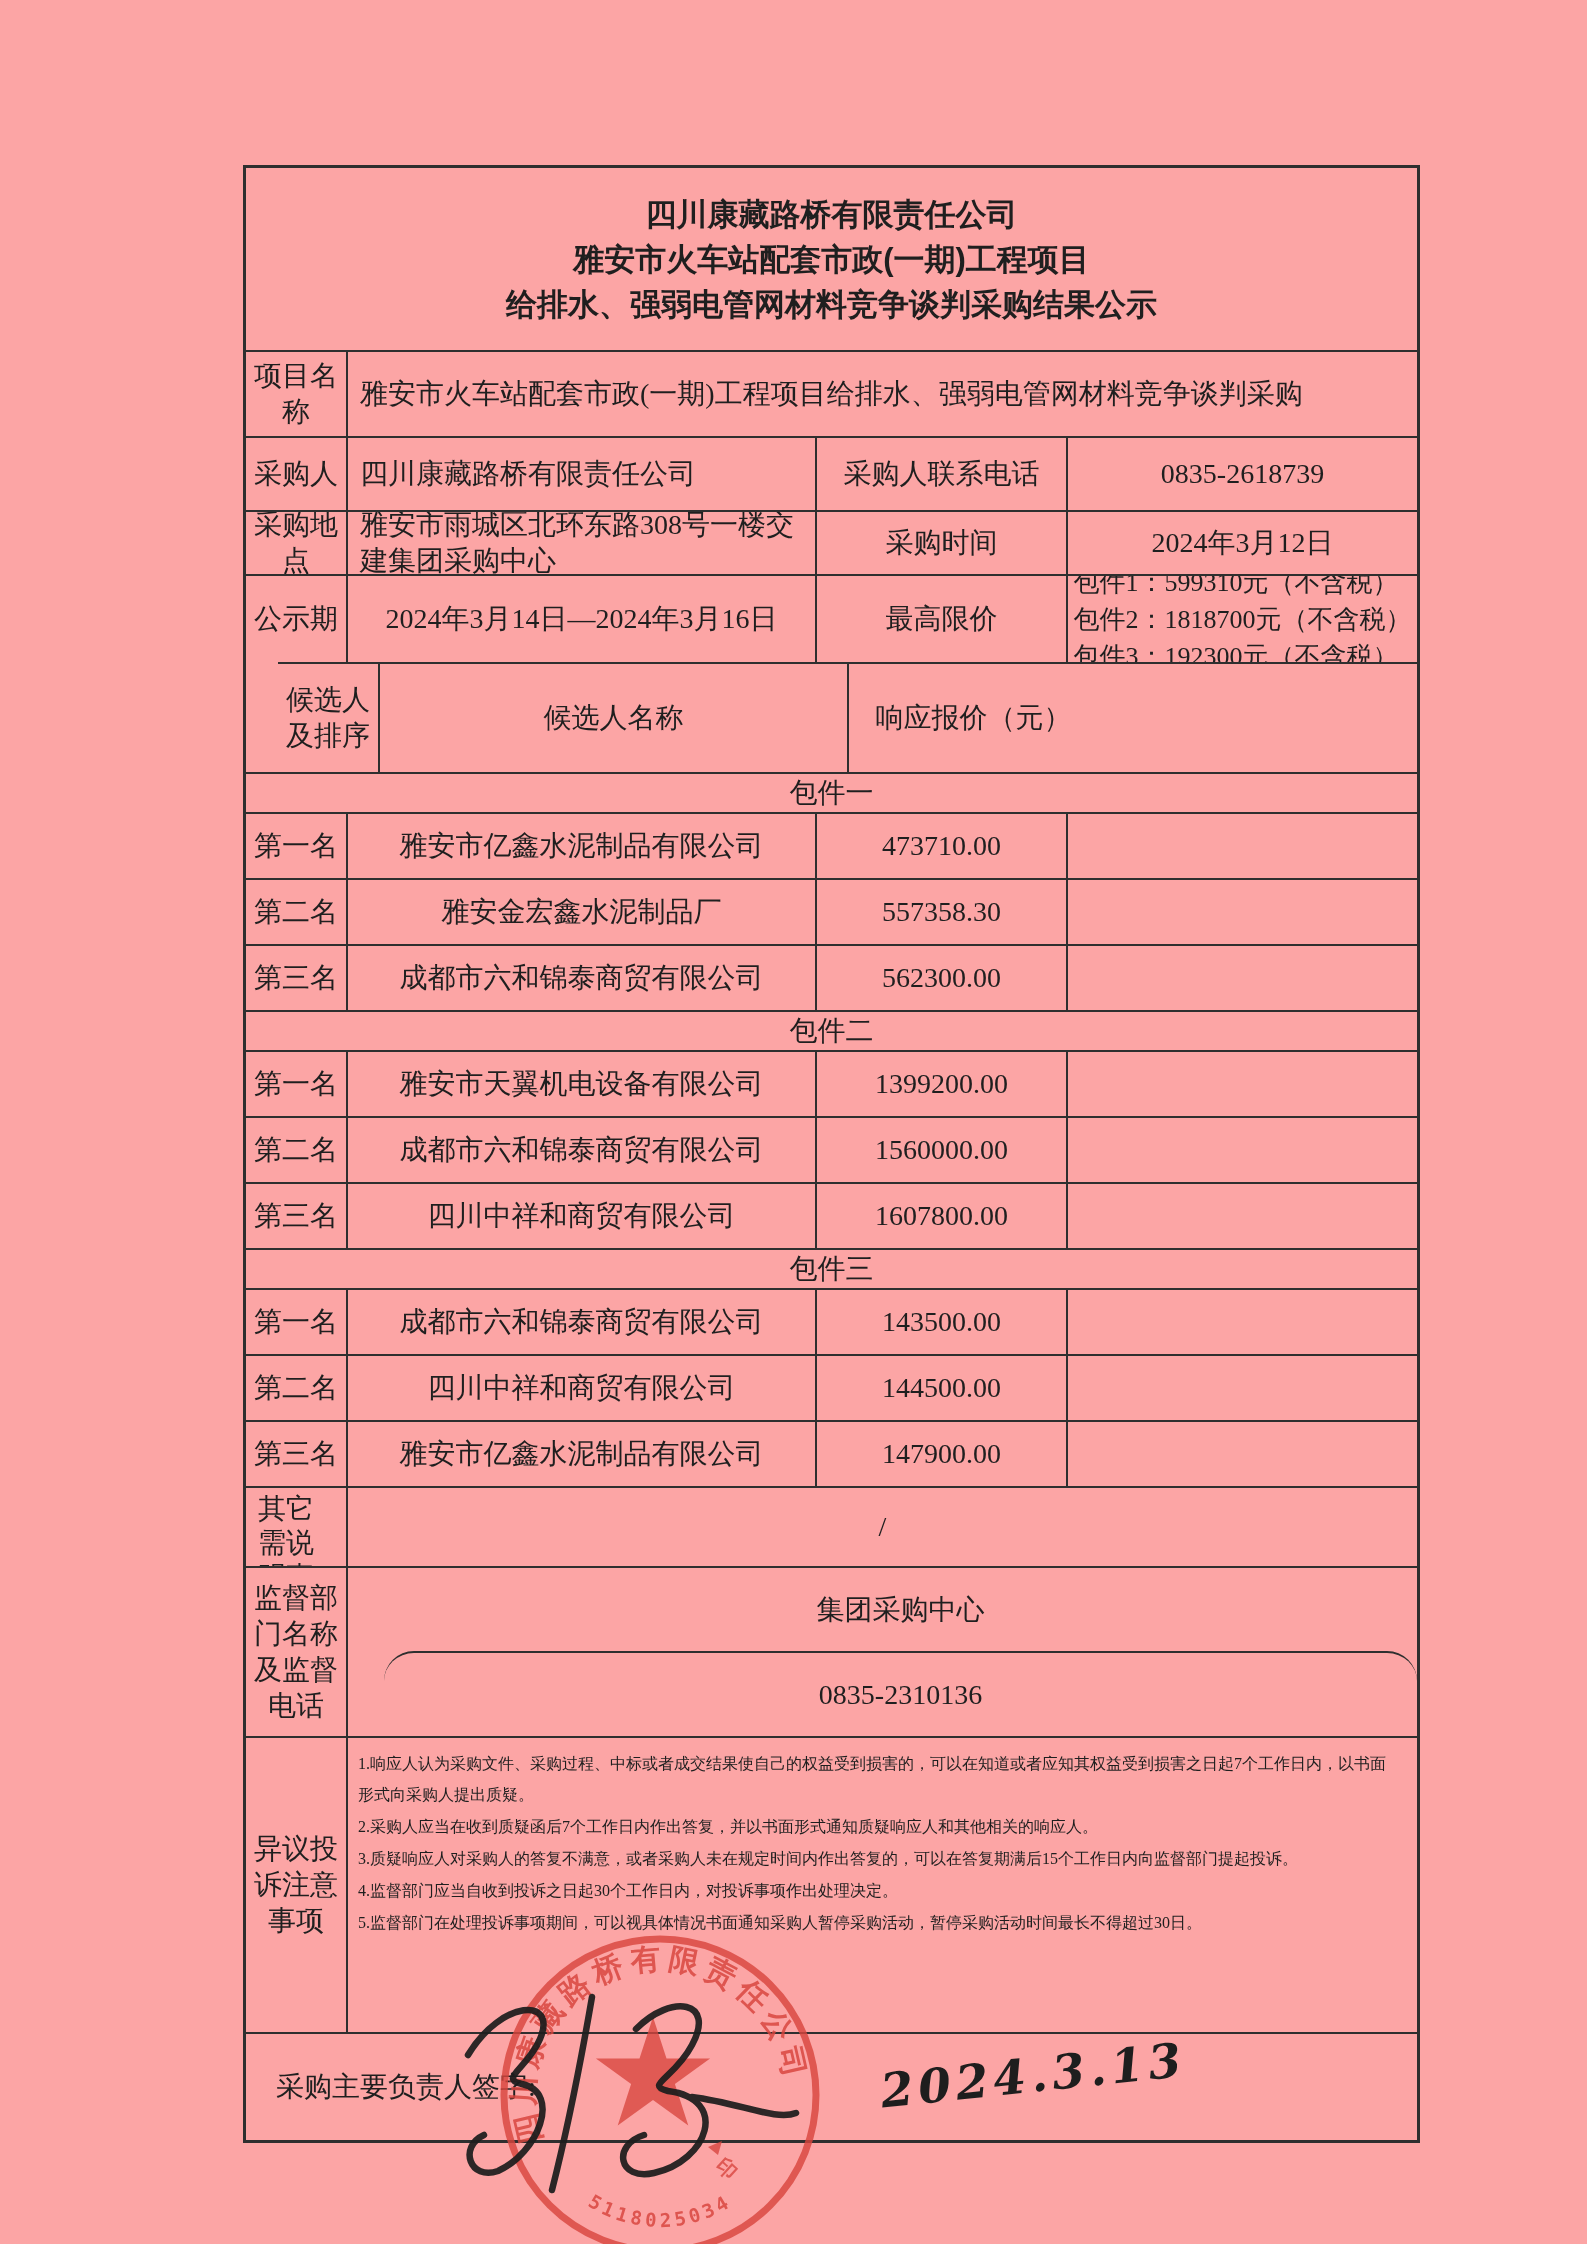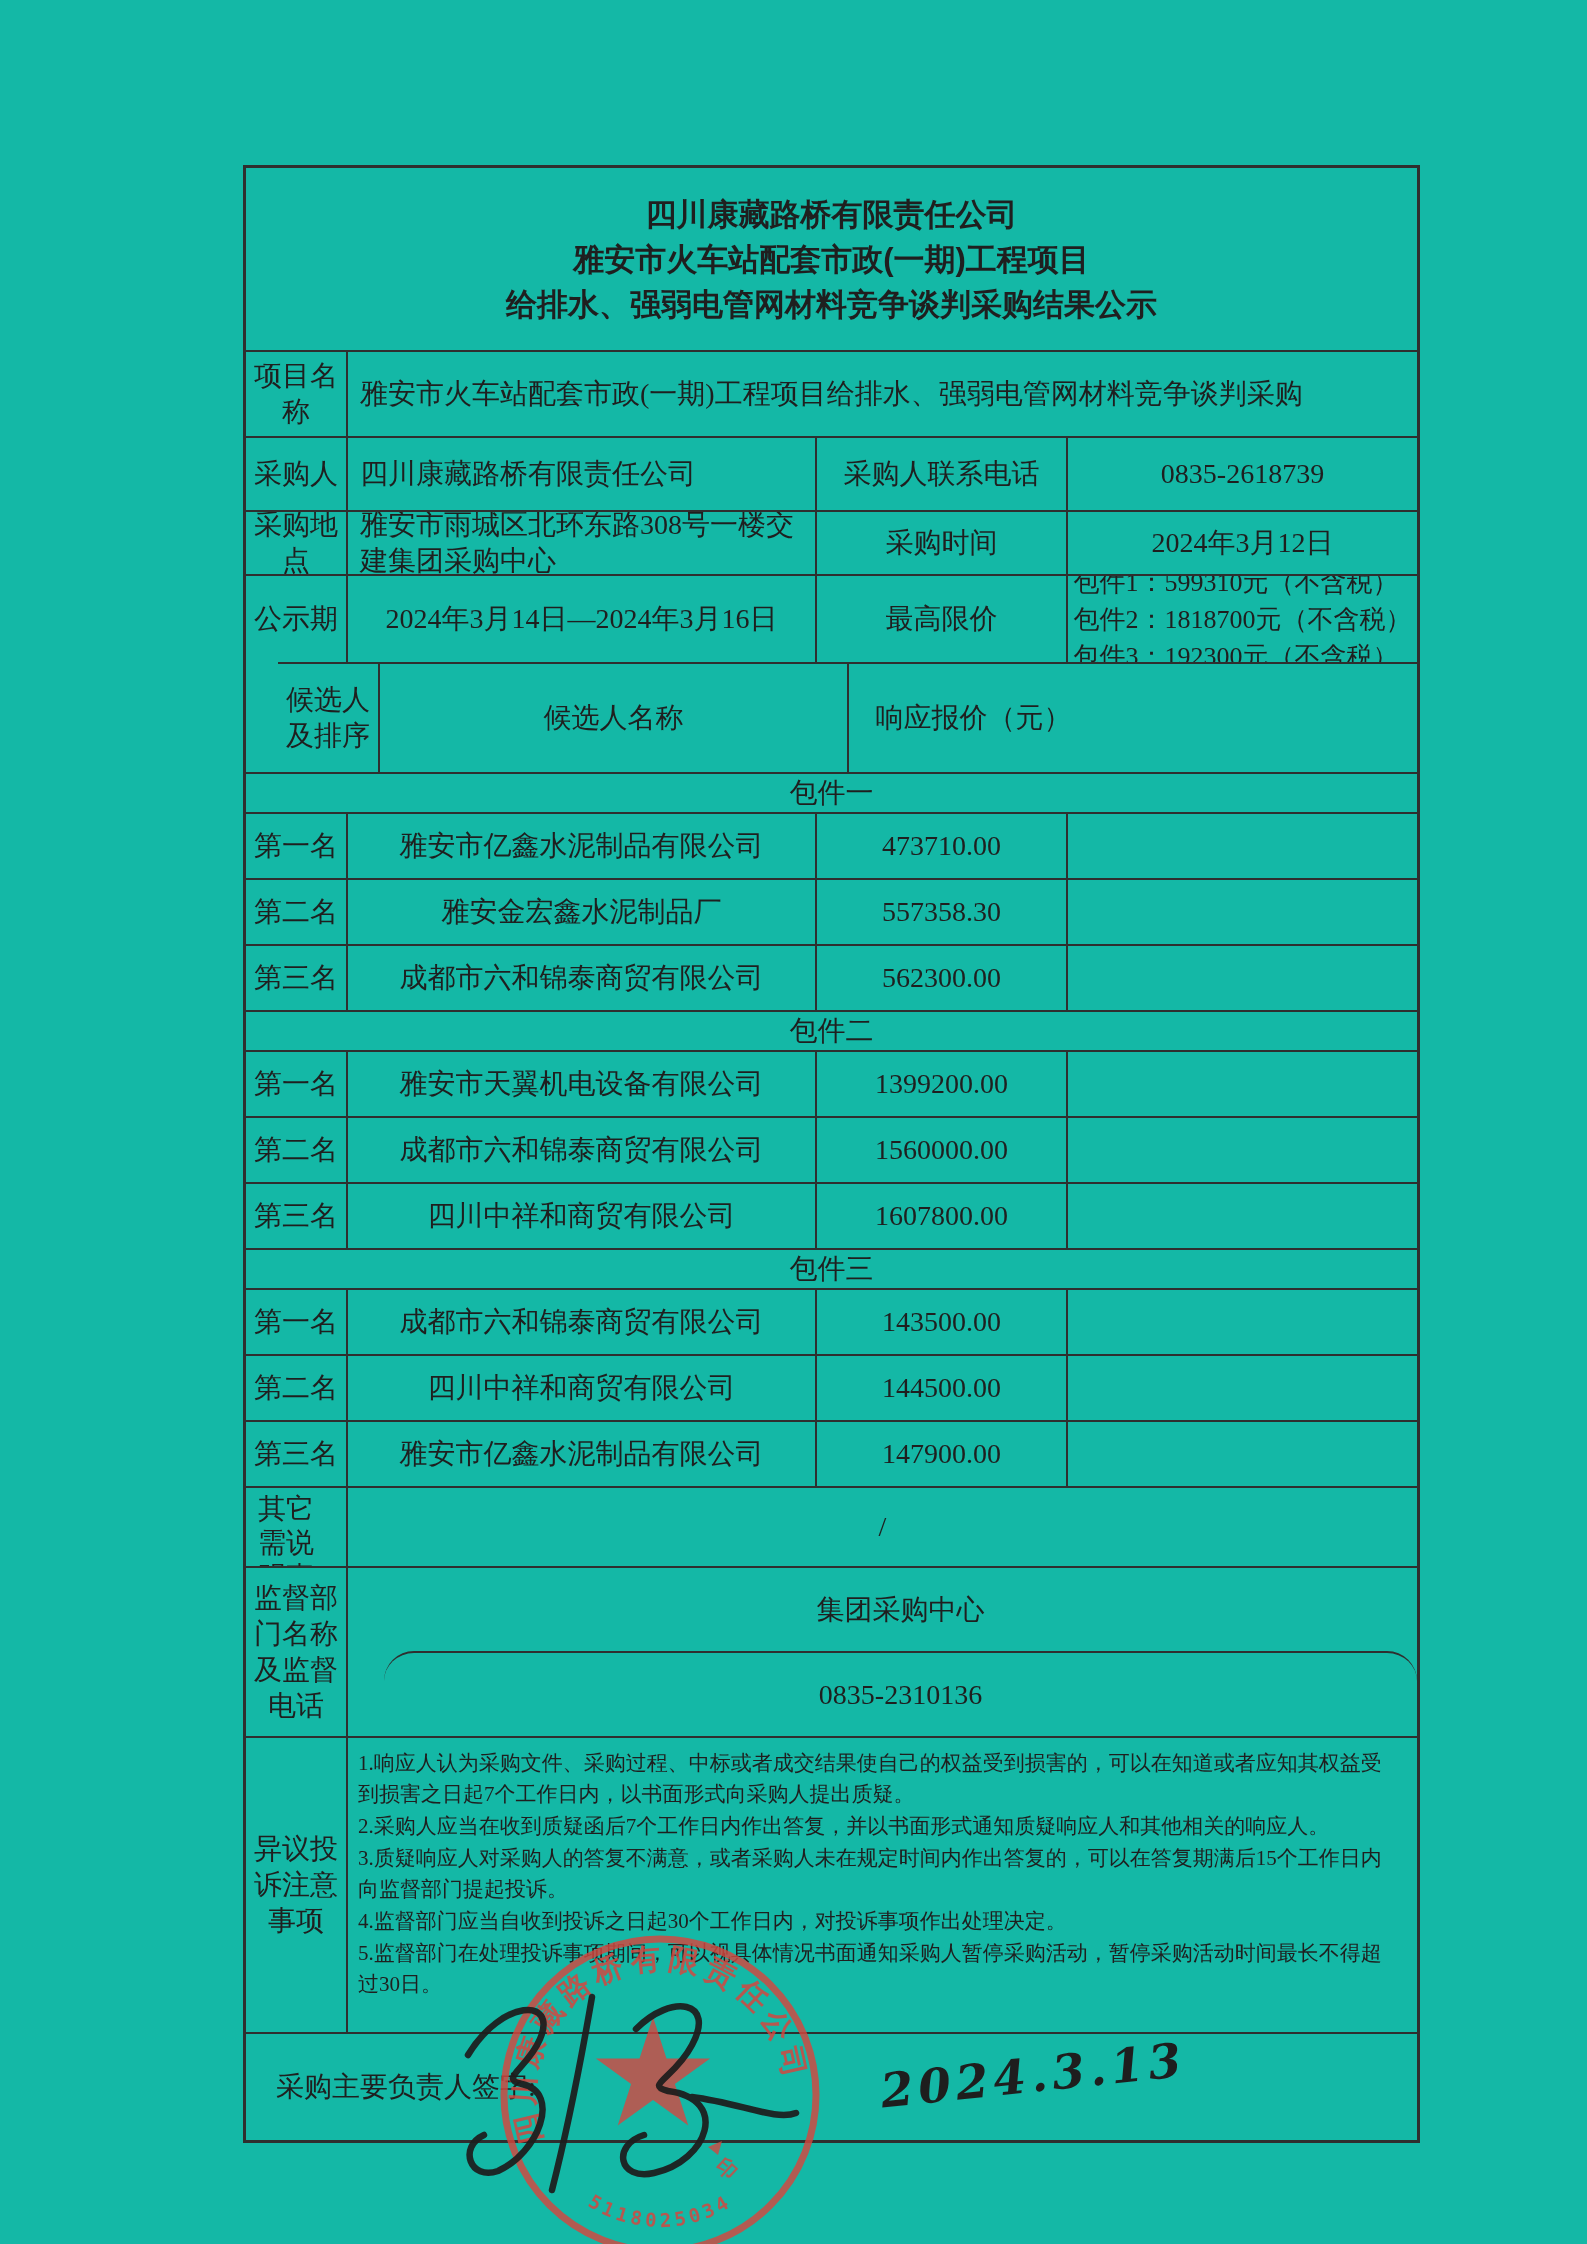--- a/index.html
+++ b/index.html
@@ -1,18 +1,18 @@
 <!DOCTYPE html>
 <html><head>
 <meta charset="utf-8">
 <style>
   html,body{margin:0;padding:0;background:#e8e8e6;}
   .page{
     position:relative; width:1587px; height:2244px;
-    background:#14b8a6; overflow:hidden;
+    background:#fca5a5; overflow:hidden;
     font-family:"Liberation Serif","DejaVu Serif",serif;
     color:#1f1f1f;
   }
   .doc-table{
     position:absolute; left:243px; top:165px; width:1171px;
     border:3px solid #2f2f2f; box-sizing:content-box;
     background:transparent;
   }
   .row{display:flex; border-top:2px solid #2f2f2f; box-sizing:border-box;}
   .row:first-child{border-top:none;}
@@ -48,21 +48,21 @@
     align-items:center; font-family:"Liberation Sans","DejaVu Sans",sans-serif;
     font-weight:bold; font-size:31px; line-height:45px;
   }
   .maxprice{flex-direction:column; align-items:center; justify-content:center; padding:2px 4px;}
   .maxprice .mp-inner{text-align:left; font-size:26px; line-height:37px;}
   .price-head{line-height:38px;}
   .sup-right{flex:1 1 auto; display:flex; flex-direction:column; border-left:2px solid #2f2f2f;padding-left:36px;}
   .sup-sub{flex:1; display:flex; align-items:center; justify-content:center; font-size:28px;}
   .sup-sub + .sup-sub{border-top:2px solid #2f2f2f;border-radius:30px;}
   .objection-text{
-    flex:1 1 auto; display:block; text-align:left; font-size:21px; line-height:31px;
+    flex:1 1 auto; display:block; text-align:left; font-size:16px; line-height:31px;
     padding:10px 20px 6px 10px;
   }
   .objection-text div{margin:0 0 1px 0;}
   .sign-cell{flex:1; justify-content:flex-start; padding-left:30px; font-size:28px;}
   .clip3{align-items:flex-start; line-height:34px; padding-top:4px;}
 
   
   .stamp{position:absolute; left:490px; top:1925px; width:340px; height:340px; pointer-events:none; opacity:.92;}
   .scrawl{position:absolute; left:440px; top:1985px; width:380px; height:225px; pointer-events:none;}
   .handdate{

